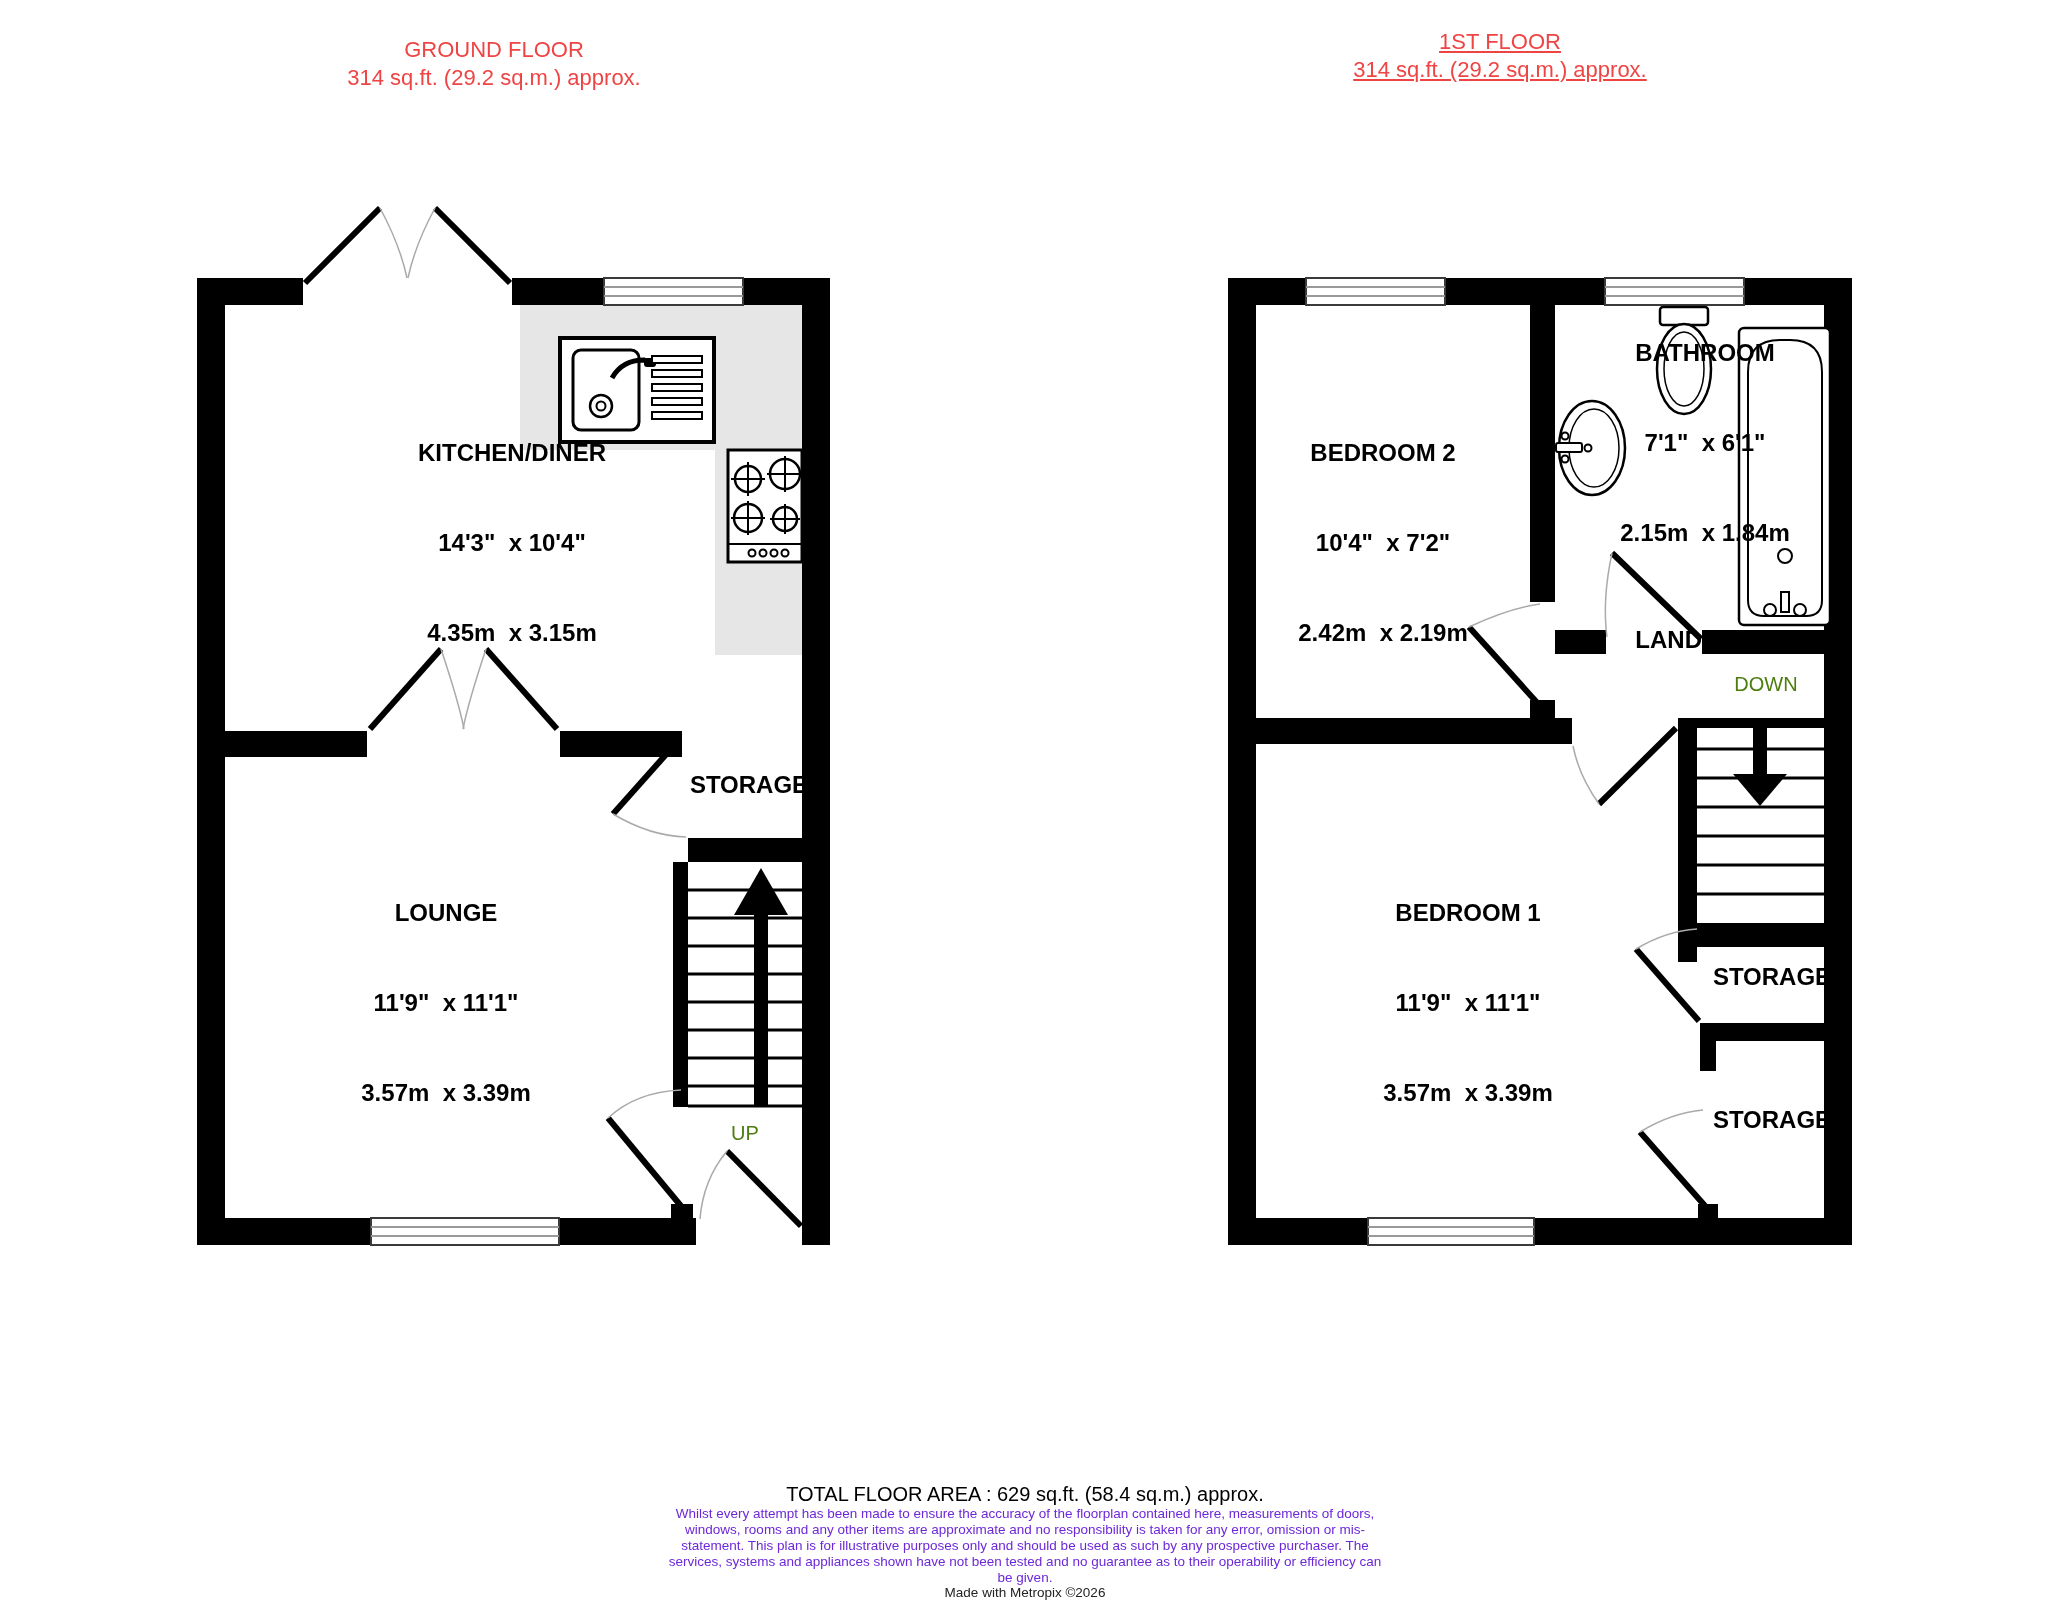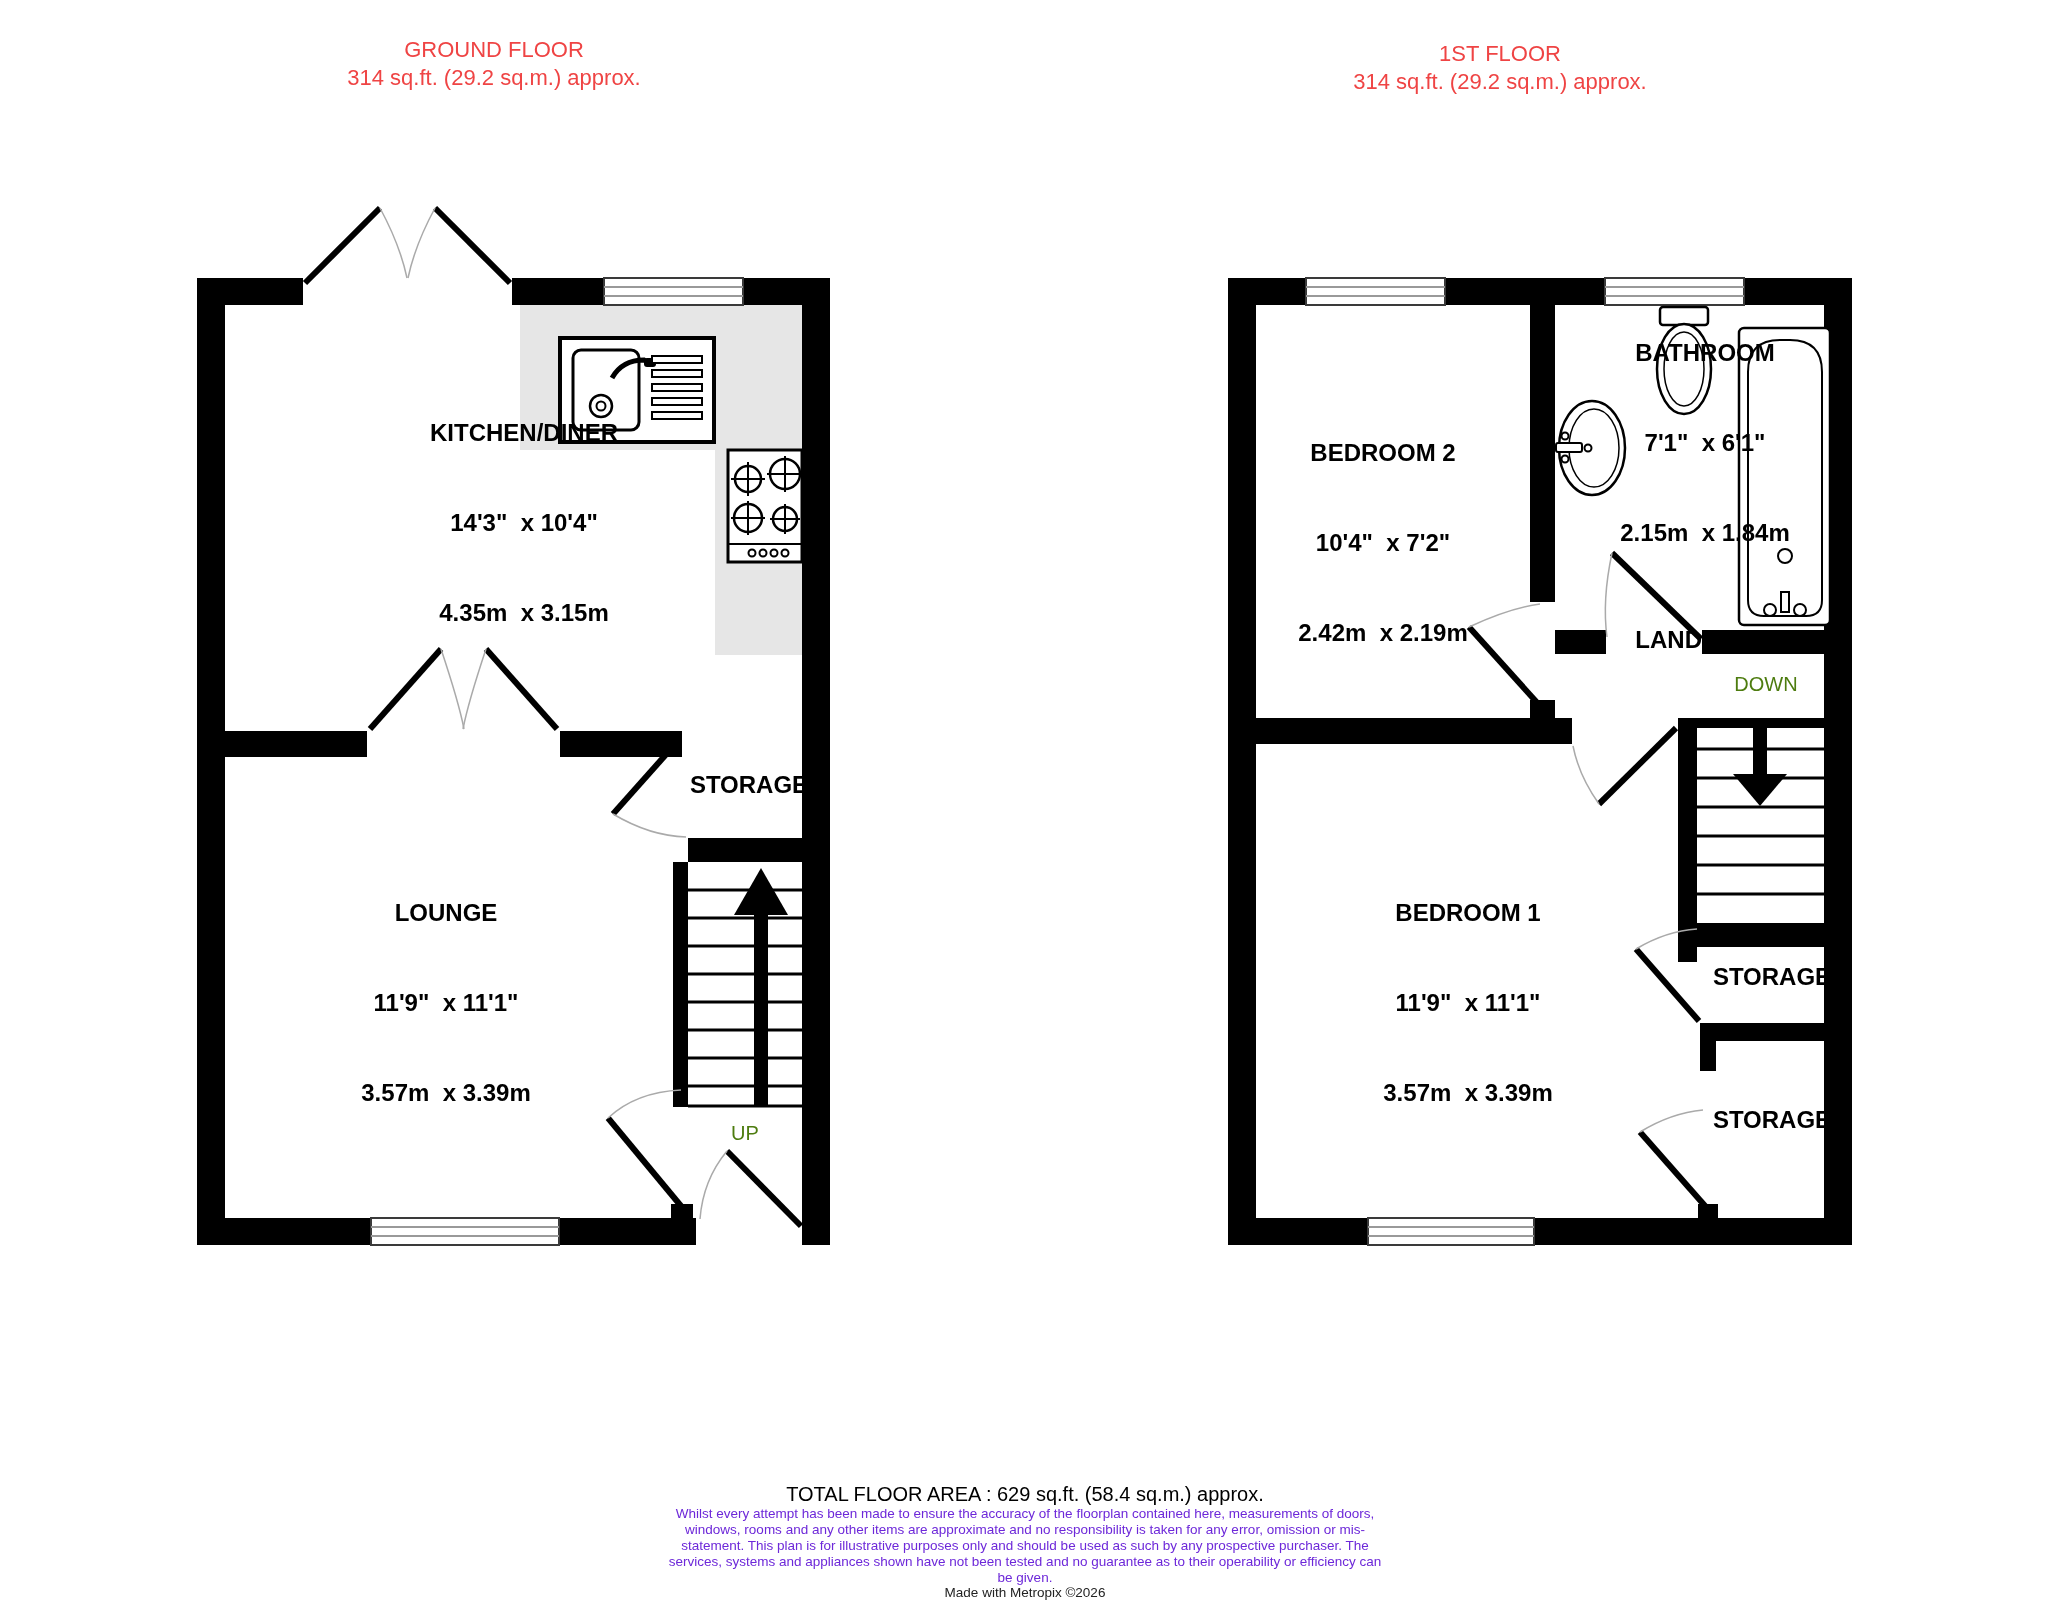--- a/index.html
+++ b/index.html
@@ -228,26 +228,26 @@
       <circle cx="1800" cy="610" r="6" fill="none" stroke="#000" stroke-width="2"></circle>
     </g>
   </g>
 </svg>
 
 <div class="floor-header" style="left:494px;top:36px;">
   <div>GROUND FLOOR</div>
   <div>314 sq.ft. (29.2 sq.m.) approx.</div>
 </div>
 
-<div class="floor-header" style="left:1500px;top:40px;">
+<div class="floor-header" style="left:1500px;top:28px;text-decoration:underline;">
   <div>1ST FLOOR</div>
   <div>314 sq.ft. (29.2 sq.m.) approx.</div>
 </div>
 
-<div class="room-label" style="left:512px;top:508px;margin-left:12px;">
+<div class="room-label" style="left:512px;top:528px;">
   <div>KITCHEN/DINER</div>
   <div>14'3"  x 10'4"</div>
   <div>4.35m  x 3.15m</div>
 </div>
 
 <div class="room-label" style="left:446px;top:988px;">
   <div>LOUNGE</div>
   <div>11'9"  x 11'1"</div>
   <div>3.57m  x 3.39m</div>
 </div>

